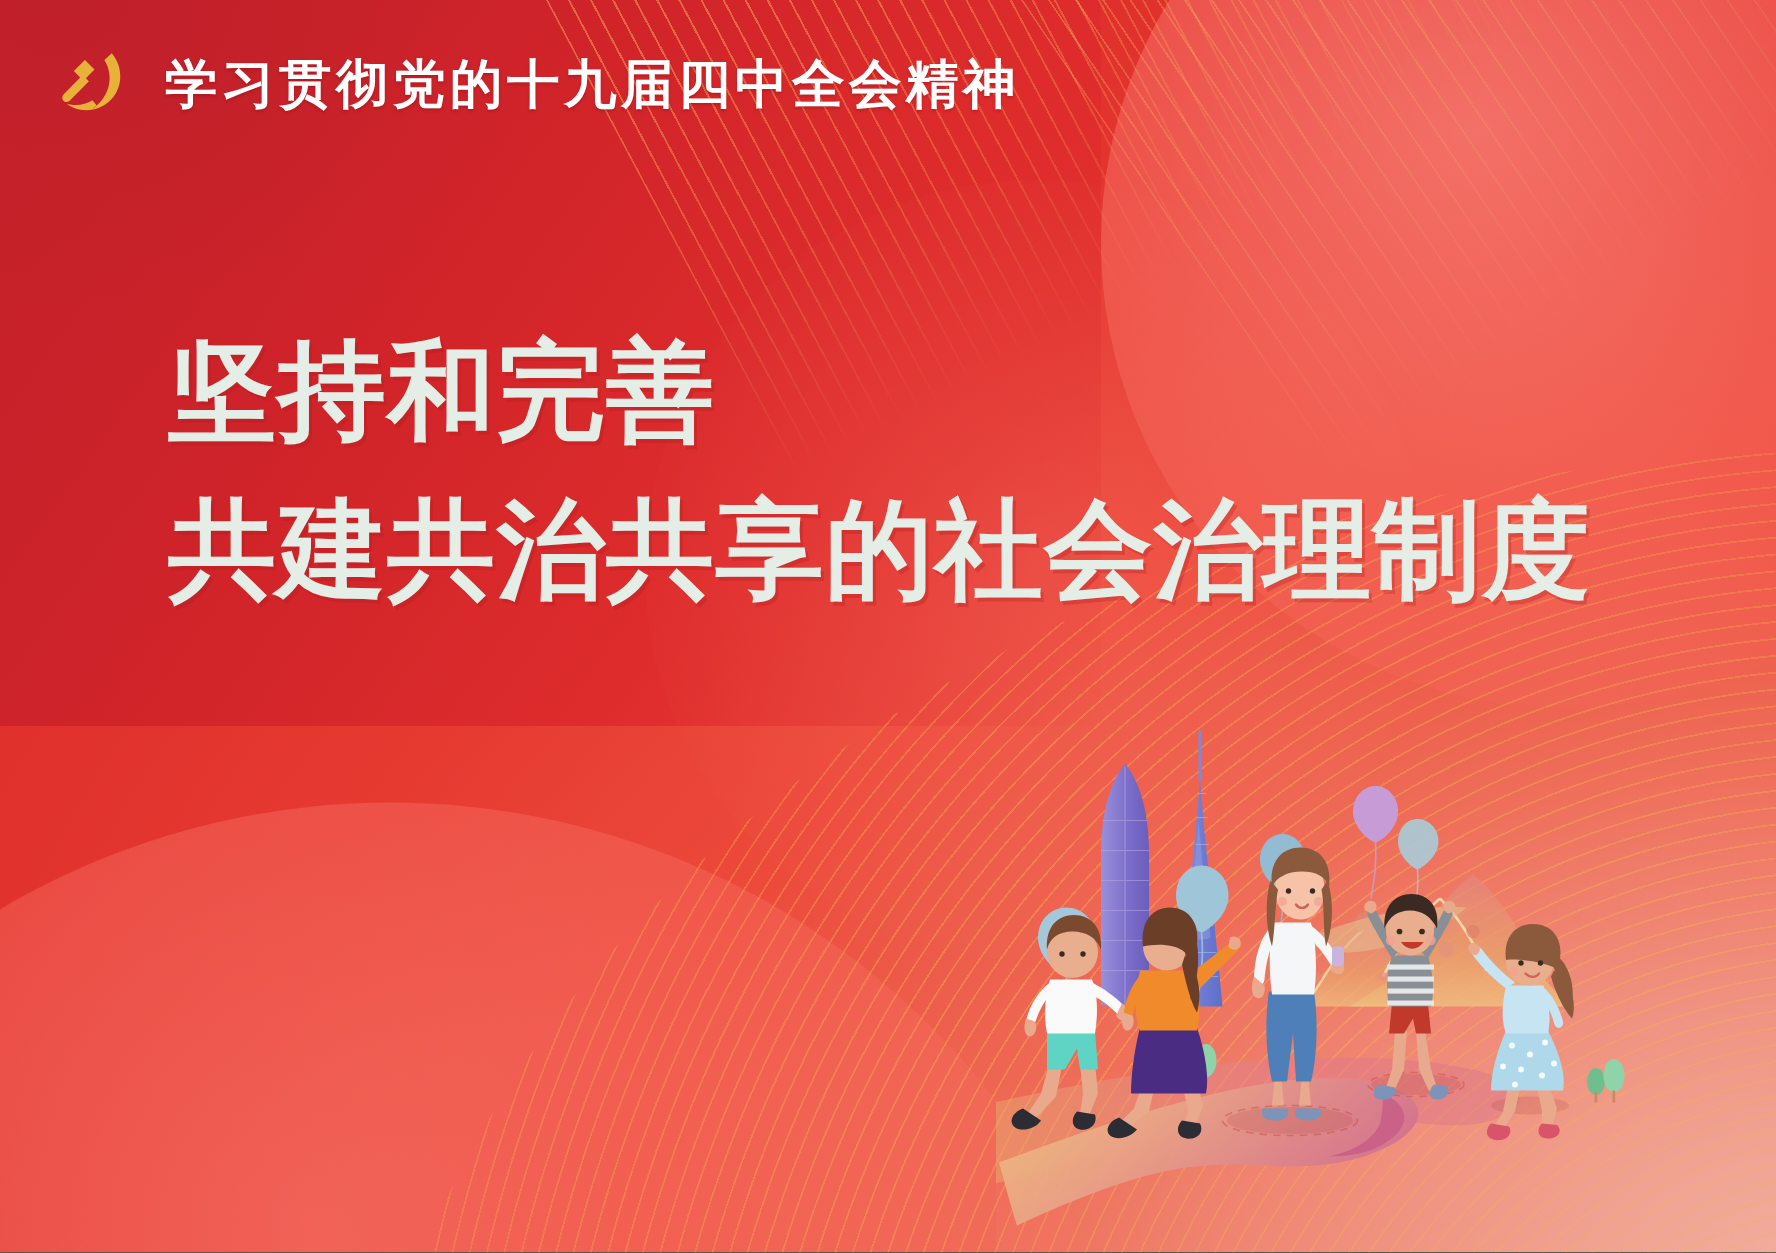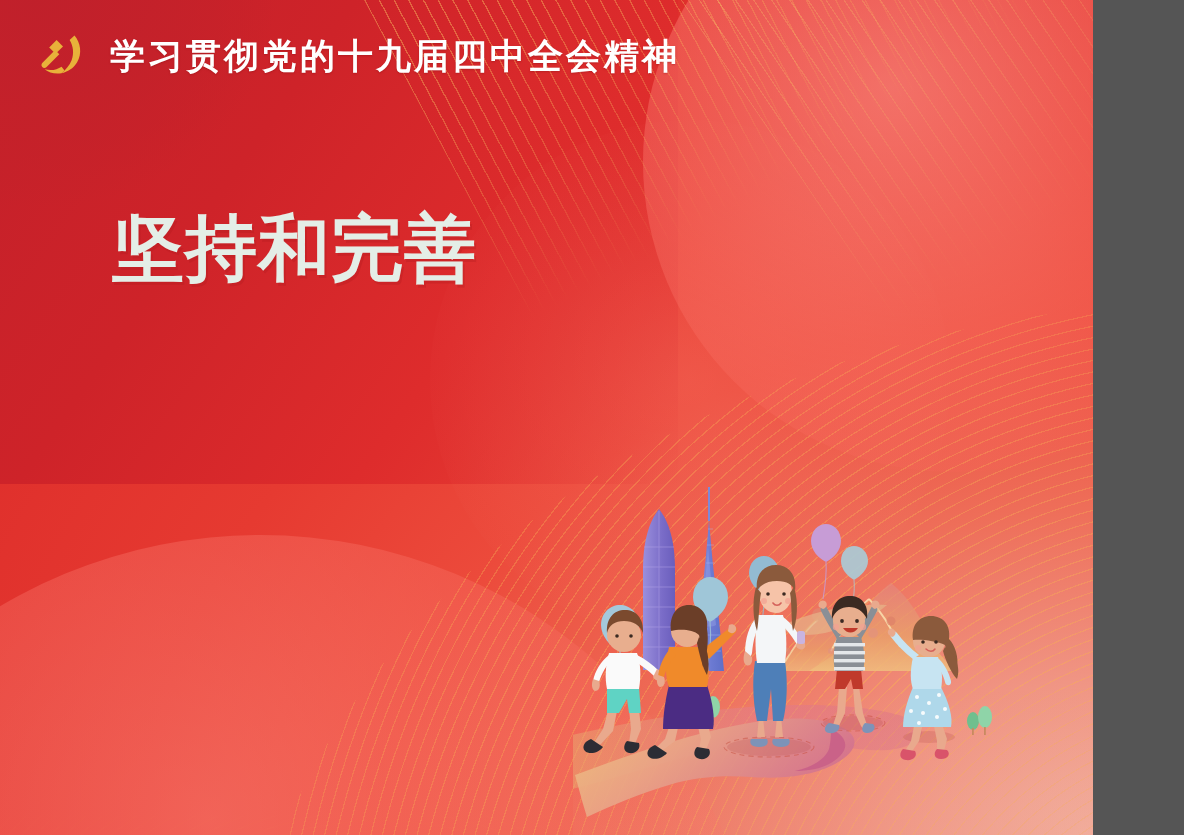--- a/index.html
+++ b/index.html
@@ -1,20 +1,20 @@
 <!DOCTYPE html>
 <html><head>
 <meta charset="utf-8">
 <title>Poster</title>
 <style>
   html,body{margin:0;padding:0;background:#555;}
   *{box-sizing:border-box;}
   #poster{
     position:relative;
-    width:1093px;height:835px;
+    width:1184px;height:835px;
     overflow:hidden;
     font-family:"Liberation Serif","DejaVu Serif",serif;
     background:#14532d;
   }
 
   
   .bg-base{position:absolute;inset:0;
     background:
       radial-gradient(120% 115% at 100% 100%, #F2B2A2 0%, #F09584 16%, #EE6E59 34%, #EC4A3B 54%, #E63A31 72%, #DD2C2A 100%);
   }
@@ -82,21 +82,21 @@
     display:flex;align-items:center;padding-left:36px;}
   .emblem{width:52px;height:50px;margin-right:22px;flex:0 0 auto;}
   .header-title{
     color:#FFFFFF;font-size:35px;letter-spacing:3px;font-weight:700;
     font-family:"Liberation Serif","DejaVu Serif",serif;
     text-shadow:0 1px 2px rgba(130,14,16,.35);
     white-space:nowrap;
   }
 
   
-  .headline{position:absolute;left:112px;top:196px;z-index:30;}
+  .headline{position:absolute;left:112px;top:208px;z-index:30;}
   .hl-line{
     color:#E4EEE7;
     font-family:"Liberation Serif","DejaVu Serif",serif;
     font-weight:700;
     font-size:72px;
     line-height:106px;
     letter-spacing:1px;
     white-space:nowrap;
     text-shadow:2px 3px 0 rgba(176,28,30,.30);
   }
@@ -138,20 +138,21 @@
           <path d="M19.1 19.0 L23.3 23.2 L10.6 36.0 C9.3 37.3 7.4 37.3 6.3 36.1
                    C5.1 34.9 5.2 33.1 6.5 31.8 Z"></path>
         </g>
       </svg>
     </span>
     <span class="header-title">学习贯彻党的十九届四中全会精神</span>
   </div>
 
   <div class="headline">
     <div class="hl-line">坚持和完善</div>
+    <div class="hl-line">共建共治共享的社会治理制度</div>
   </div>
 
   <div class="scene">
     <svg viewBox="0 0 520 360" xmlns="http://www.w3.org/2000/svg">
       <defs>
         <linearGradient id="gMtn" x1="0" y1="0" x2="0" y2="1">
           <stop offset="0%" stop-color="#E4857E" stop-opacity=".75"></stop>
           <stop offset="60%" stop-color="#E9A06A" stop-opacity=".9"></stop>
           <stop offset="100%" stop-color="#F0BE7E" stop-opacity=".95"></stop>
         </linearGradient>

